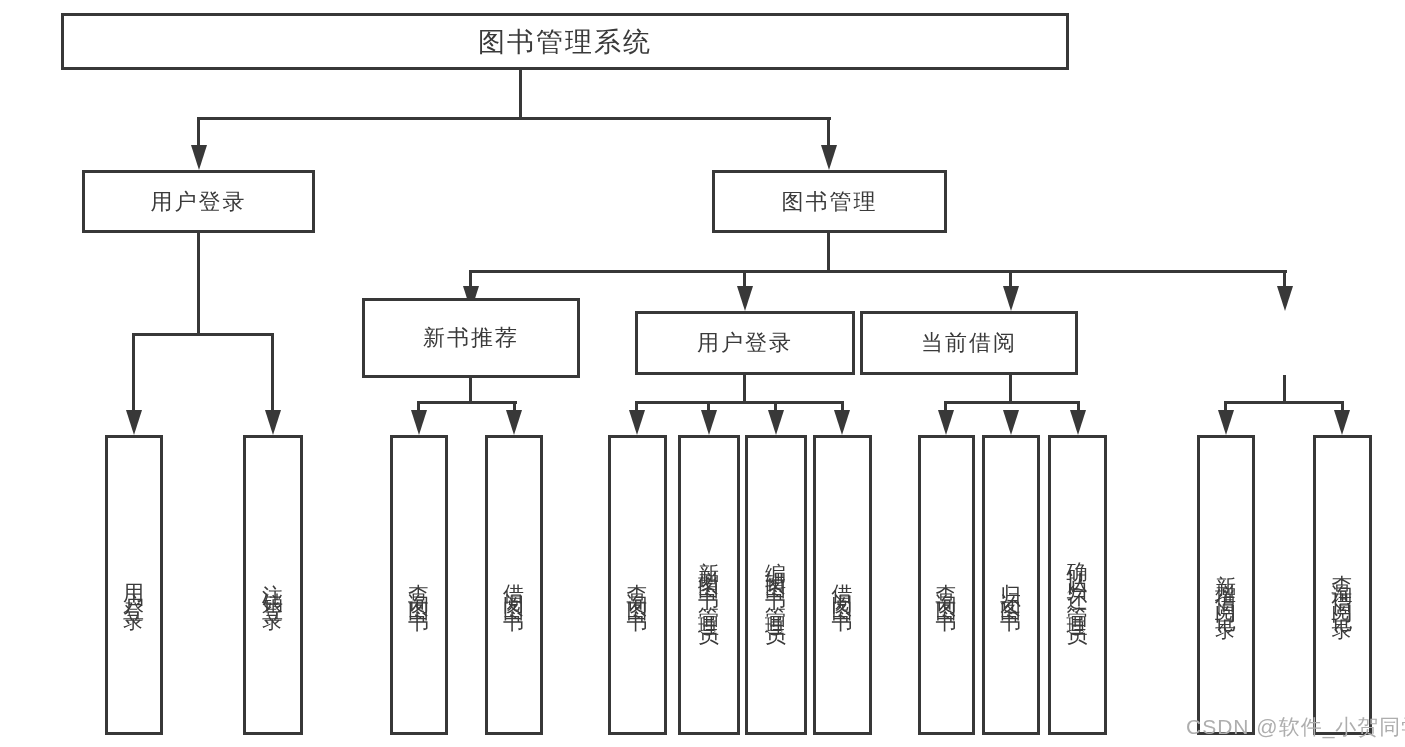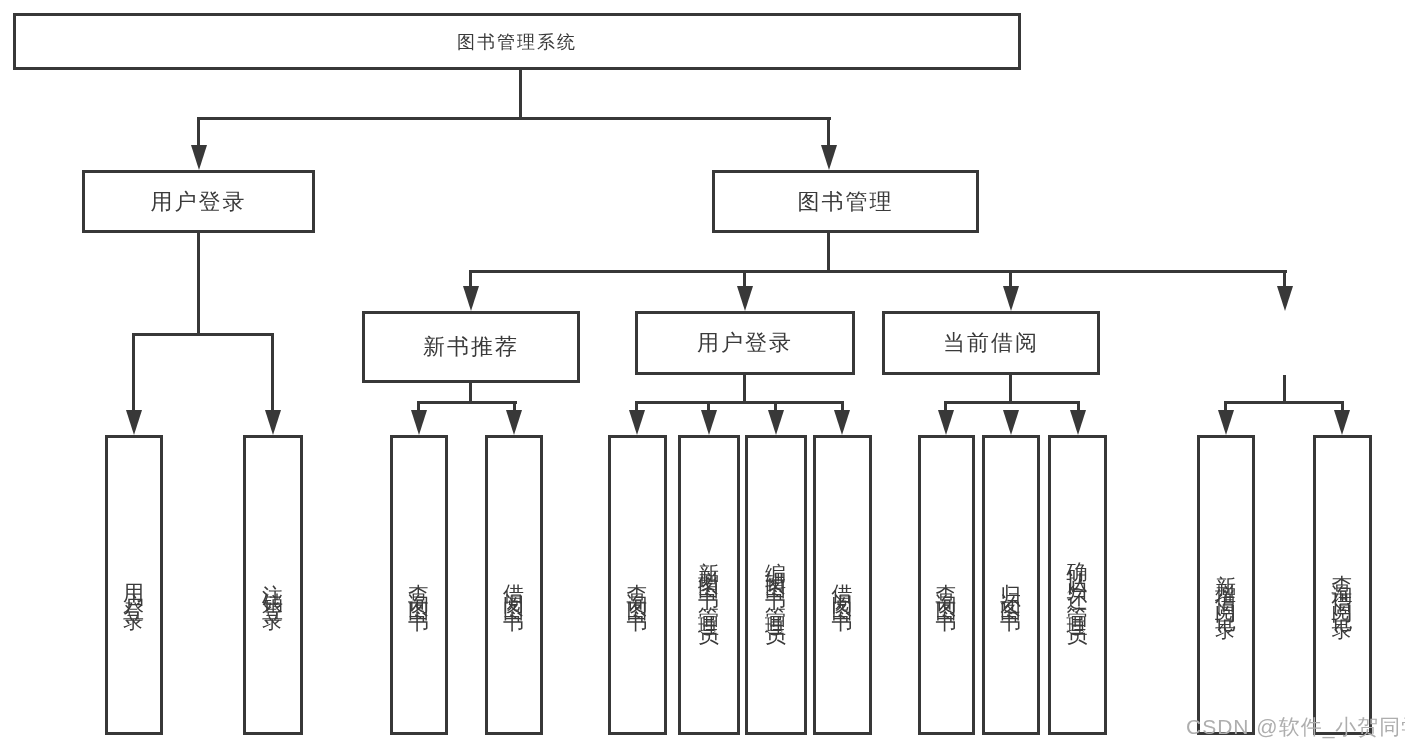--- a/index.html
+++ b/index.html
@@ -16,21 +16,21 @@
     box-sizing: border-box;
     border: 3px solid #383838;
     background: #ffffff;
     display: flex;
     align-items: center;
     justify-content: center;
     color: #3a3a3a;
     z-index: 2;
   }
   .hbox { font-size: 22px; letter-spacing: 2px; }
-  .rootbox { font-size: 18px; }
+  .rootbox { font-size: 27px; margin-left: 48px; }
   .vbox span {
     writing-mode: vertical-rl;
     text-orientation: mixed;
     font-size: 21px;
     letter-spacing: 9px;
     line-height: 1.1;
     white-space: nowrap;
   }
   .vl { position: absolute; width: 3px; background: #383838; z-index: 1; }
   .hl { position: absolute; height: 3px; background: #383838; z-index: 1; }
@@ -65,21 +65,21 @@
   <div class="vl" style="left:519px;top:68px;height:51px"></div>
   <div class="hl" style="left:197px;top:117px;width:634px"></div>
   <div class="vl" style="left:197px;top:117px;height:32px"></div>
   <div class="vl" style="left:827px;top:117px;height:32px"></div>
   <div class="arrow" style="left:191px;top:145px"></div>
   <div class="arrow" style="left:821px;top:145px"></div>
 
   <div class="box hbox" style="left:82px;top:170px;width:233px;height:63px">
     <span>用户登录</span>
   </div>
-  <div class="box hbox" style="left:712px;top:170px;width:267px;height:63px">
+  <div class="box hbox" style="left:712px;top:170px;width:235px;height:63px">
     <span>图书管理</span>
   </div>
 
   <div class="vl" style="left:197px;top:233px;height:103px"></div>
   <div class="hl" style="left:132px;top:333px;width:142px"></div>
   <div class="vl" style="left:132px;top:333px;height:80px"></div>
   <div class="vl" style="left:271px;top:333px;height:80px"></div>
   <div class="arrow" style="left:126px;top:410px"></div>
   <div class="arrow" style="left:265px;top:410px"></div>
 
@@ -87,27 +87,27 @@
   <div class="hl" style="left:469px;top:270px;width:818px"></div>
   <div class="vl" style="left:469px;top:270px;height:20px"></div>
   <div class="vl" style="left:743px;top:270px;height:20px"></div>
   <div class="vl" style="left:1009px;top:270px;height:20px"></div>
   <div class="vl" style="left:1283px;top:270px;height:20px"></div>
   <div class="arrow" style="left:463px;top:286px"></div>
   <div class="arrow" style="left:737px;top:286px"></div>
   <div class="arrow" style="left:1003px;top:286px"></div>
   <div class="arrow" style="left:1277px;top:286px"></div>
 
-  <div class="box hbox" style="left:362px;top:311px;width:218px;height:72px">
+  <div class="box hbox" style="left:362px;top:298px;width:218px;height:80px">
     <span>新书推荐</span>
   </div>
   <div class="box hbox" style="left:635px;top:311px;width:220px;height:64px">
     <span>用户登录</span>
   </div>
-  <div class="box hbox" style="left:882px;top:311px;width:218px;height:64px">
+  <div class="box hbox" style="left:860px;top:311px;width:218px;height:64px">
     <span>当前借阅</span>
   </div>
 
   <div class="vl" style="left:469px;top:375px;height:29px"></div>
   <div class="hl" style="left:417px;top:401px;width:100px"></div>
   <div class="vl" style="left:417px;top:401px;height:12px"></div>
   <div class="vl" style="left:513px;top:401px;height:12px"></div>
   <div class="arrow" style="left:411px;top:410px"></div>
   <div class="arrow" style="left:506px;top:410px"></div>
 

